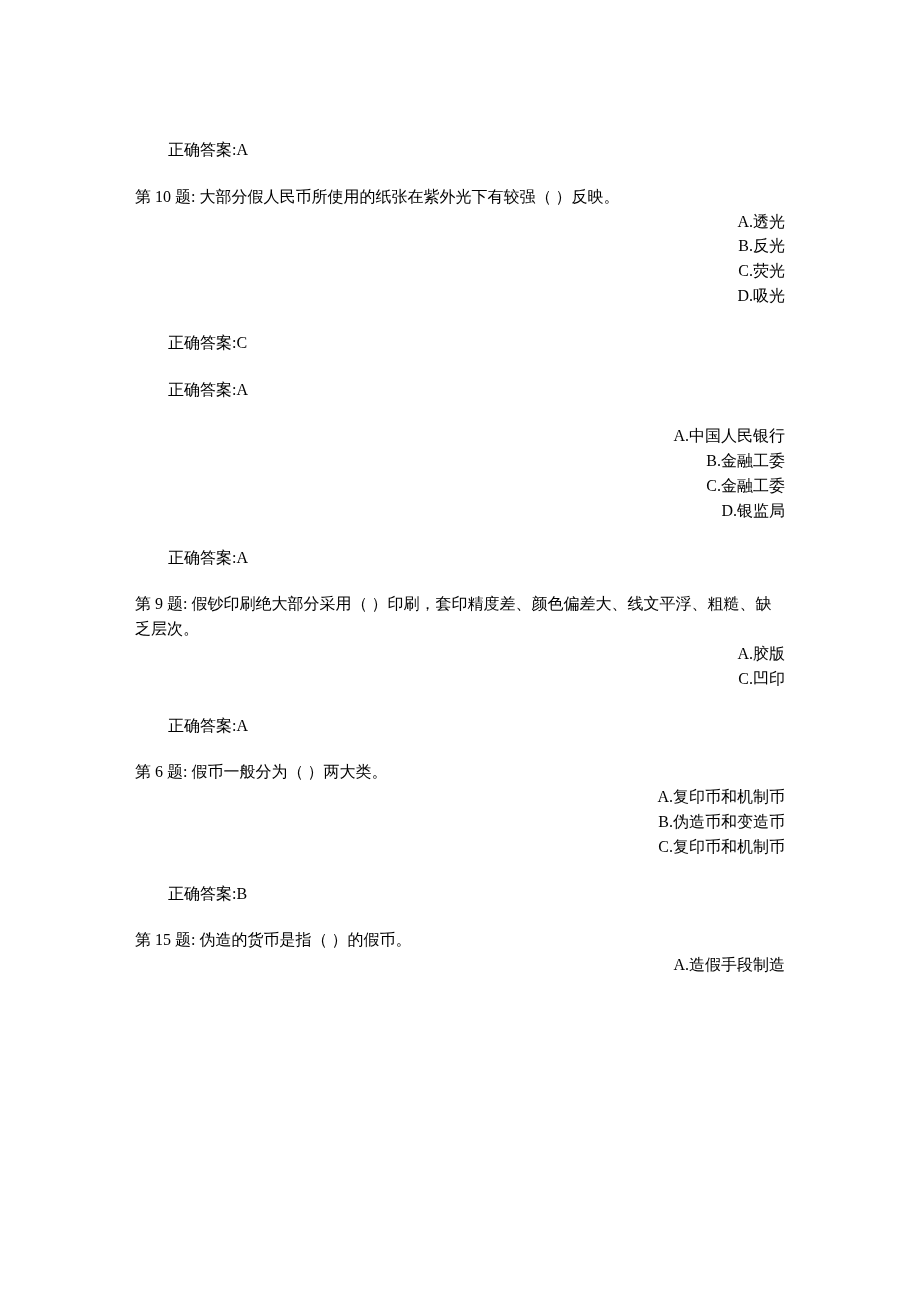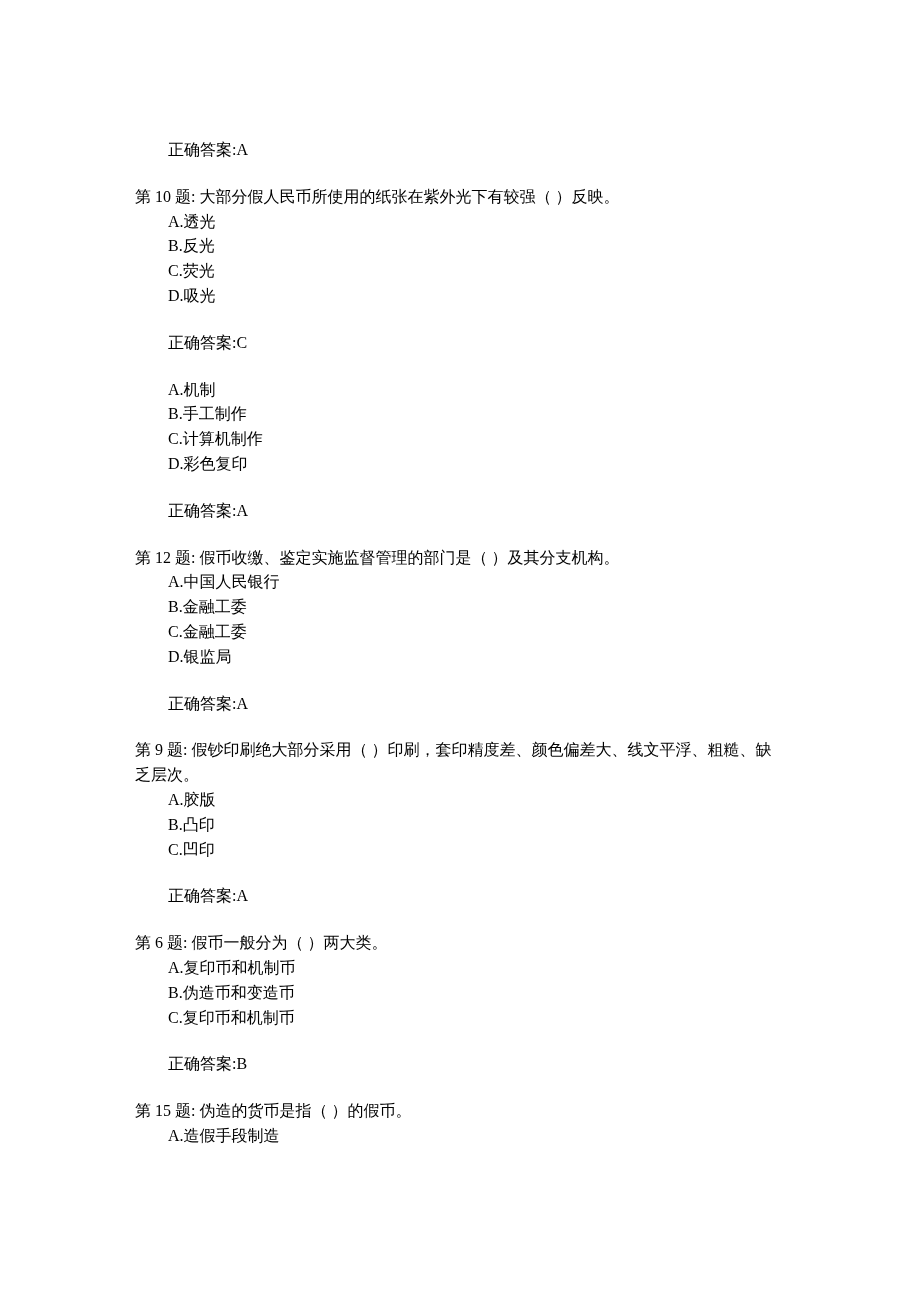--- a/index.html
+++ b/index.html
@@ -16,20 +16,21 @@
     .answer-block {
       padding-left: 33px;
       margin-bottom: 22px;
       font-family: Liberation Serif, serif;
     }
     .question-block {
       margin-bottom: 0;
     }
     .option {
       padding-left: 33px;
+      text-align: right;
     }
     .options-wrap {
       margin-bottom: 22px;
     }
     .q-line {
       margin-top: 0;
     }
   </style>
 </head>
 <body>
@@ -43,43 +44,35 @@
       <div class="q-line"><span>第 </span><span>10</span><span> 题:  </span><span>大部分假人民币所使用的纸张在紫外光下有较强（  ）反映。</span></div>
       <div class="options-wrap">
         <div class="option">A.透光</div>
         <div class="option">B.反光</div>
         <div class="option">C.荧光</div>
         <div class="option">D.吸光</div>
       </div>
       <div class="answer-block"><span>正确答案:</span><span>C</span></div>
     </div>
     <div class="question-block">
-      <div class="options-wrap">
-        <div class="option">A.机制</div>
-        <div class="option">B.手工制作</div>
-        <div class="option">C.计算机制作</div>
-        <div class="option">D.彩色复印</div>
-      </div>
       <div class="answer-block"><span>正确答案:</span><span>A</span></div>
     </div>
     <div class="question-block">
-      <div class="q-line"><span>第 </span><span>12</span><span> 题:  </span><span>假币收缴、鉴定实施监督管理的部门是（  ）及其分支机构。</span></div>
       <div class="options-wrap">
         <div class="option">A.中国人民银行</div>
         <div class="option">B.金融工委</div>
         <div class="option">C.金融工委</div>
         <div class="option">D.银监局</div>
       </div>
       <div class="answer-block"><span>正确答案:</span><span>A</span></div>
     </div>
     <div class="question-block">
       <div class="q-line"><span>第 </span><span>9</span><span> 题:  </span><span>假钞印刷绝大部分采用（  ）印刷，套印精度差、颜色偏差大、线文平浮、粗糙、缺乏层次。</span></div>
       <div class="options-wrap">
         <div class="option">A.胶版</div>
-        <div class="option">B.凸印</div>
         <div class="option">C.凹印</div>
       </div>
       <div class="answer-block"><span>正确答案:</span><span>A</span></div>
     </div>
     <div class="question-block">
       <div class="q-line"><span>第 </span><span>6</span><span> 题:  </span><span>假币一般分为（  ）两大类。</span></div>
       <div class="options-wrap">
         <div class="option">A.复印币和机制币</div>
         <div class="option">B.伪造币和变造币</div>
         <div class="option">C.复印币和机制币</div>

